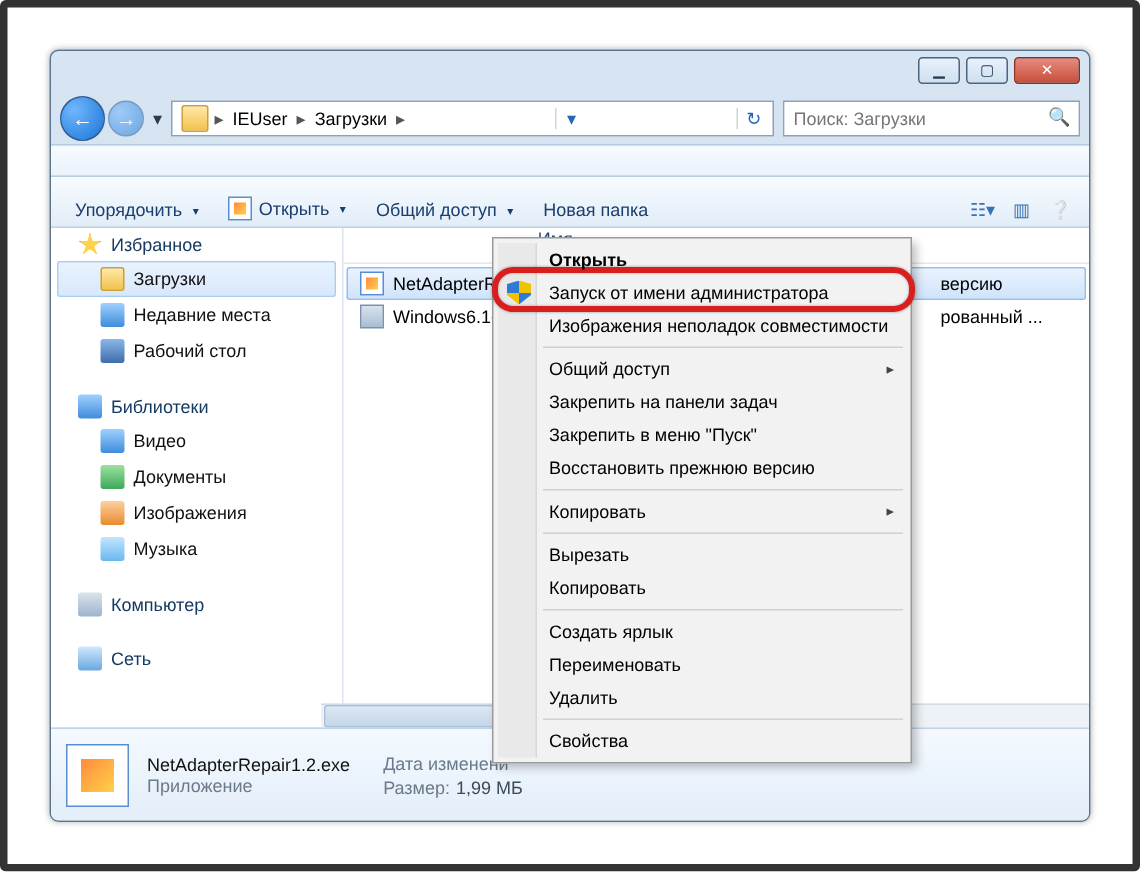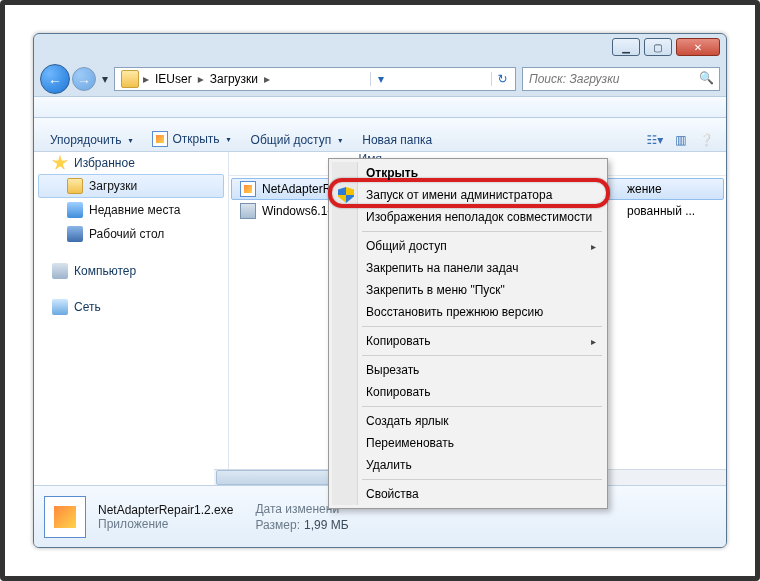--- a/index.html
+++ b/index.html
@@ -21,21 +21,21 @@
   .navbtn { width: 30px; height: 30px; border-radius: 50%; background: radial-gradient(circle at 30% 30%, #6fb7ff, #1a75d5);
             border: 1px solid #2e5e92; display: flex; align-items: center; justify-content: center; color: #fff; font-size: 14px; }
   .navbtn.fwd { width: 24px; height: 24px; opacity: .55; }
   .navdrop { width: 14px; height: 20px; display: flex; align-items: center; justify-content: center; color: #2b3a4a; }
   .addr { flex: 1; height: 24px; background: #fff; border: 1px solid #8aa2bb; display: flex; align-items: center; padding: 0 2px; }
   .addr .fico { width: 18px; height: 18px; margin: 0 4px; }
   .addr .seg { padding: 2px 6px; }
   .addr .sep { color: #555; }
   .addr .refresh { margin-left: auto; width: 22px; text-align: center; color: #2467b8; border-left: 1px solid #cbd6e2; }
   .search { width: 198px; height: 24px; background: #fff; border: 1px solid #8aa2bb; position: relative; margin-left: 4px; }
-  .search input { width: 100%; height: 100%; border: none; outline: none; padding: 0 22px 0 6px; color: #888; font-style: italic; }
+  .search input { width: 100%; height: 100%; border: none; outline: none; padding: 0 22px 0 6px; color: #888; }
   .search .sico { position: absolute; right: 4px; top: 3px; width: 16px; height: 16px; color: #3b72b5; }
 
   .menubar { height: 22px; background: linear-gradient(#f7fbff, #e9f2fb); border-top: 1px solid #b5cce2; border-bottom: 1px solid #b5cce2; }
 
   .toolbar { height: 34px; background: linear-gradient(#f7fbff, #e2edf8);
              border-bottom: 1px solid #c0d2e4; display: flex; align-items: flex-end; padding: 0 8px; gap: 4px; }
   .tbtn { padding: 4px 8px; color: #1a3e6e; border-radius: 2px; display: flex; align-items: center; gap: 4px; }
   .tbtn.drop::after { content: "▾"; font-size: 8px; margin-left: 3px; color: #1a3e6e; }
   .tspacer { flex: 1; }
   .ticon { width: 22px; height: 22px; display: flex; align-items: center; justify-content: center; color: #3b72b5; }
@@ -161,20 +161,42 @@
           <span class="ico blue"></span>
           <span>Недавние места</span>
         </div>
         <div class="sitem">
           <span class="ico desk"></span>
           <span>Рабочий стол</span>
         </div>
       </div>
       <div class="sgroup">
         <div class="shdr">
+          <span class="ico blue"></span>
+          <span>Библиотеки</span>
+        </div>
+        <div class="sitem">
+          <span class="ico blue"></span>
+          <span>Видео</span>
+        </div>
+        <div class="sitem">
+          <span class="ico green"></span>
+          <span>Документы</span>
+        </div>
+        <div class="sitem">
+          <span class="ico orange"></span>
+          <span>Изображения</span>
+        </div>
+        <div class="sitem">
+          <span class="ico music"></span>
+          <span>Музыка</span>
+        </div>
+      </div>
+      <div class="sgroup">
+        <div class="shdr">
           <span class="ico pc"></span>
           <span>Компьютер</span>
         </div>
       </div>
       <div class="sgroup">
         <div class="shdr">
           <span class="ico net"></span>
           <span>Сеть</span>
         </div>
       </div>
@@ -183,21 +205,21 @@
     <div class="filearea">
       <div class="colhdr">
         <div class="col name">Имя</div>
         <div class="col date">Дата изменения</div>
         <div class="col type">Тип</div>
       </div>
       <div class="flist">
         <div class="frow sel">
           <span class="appico"></span>
           <span>NetAdapterRepai</span>
-          <span class="cell-type">жение</span>
+          <span class="cell-type">версию</span>
         </div>
         <div class="frow">
           <span class="cabico"></span>
           <span>Windows6.1-KB</span>
           <span class="cell-type">рованный ...</span>
         </div>
       </div>
     </div>
 
     <div class="scroll-h">

